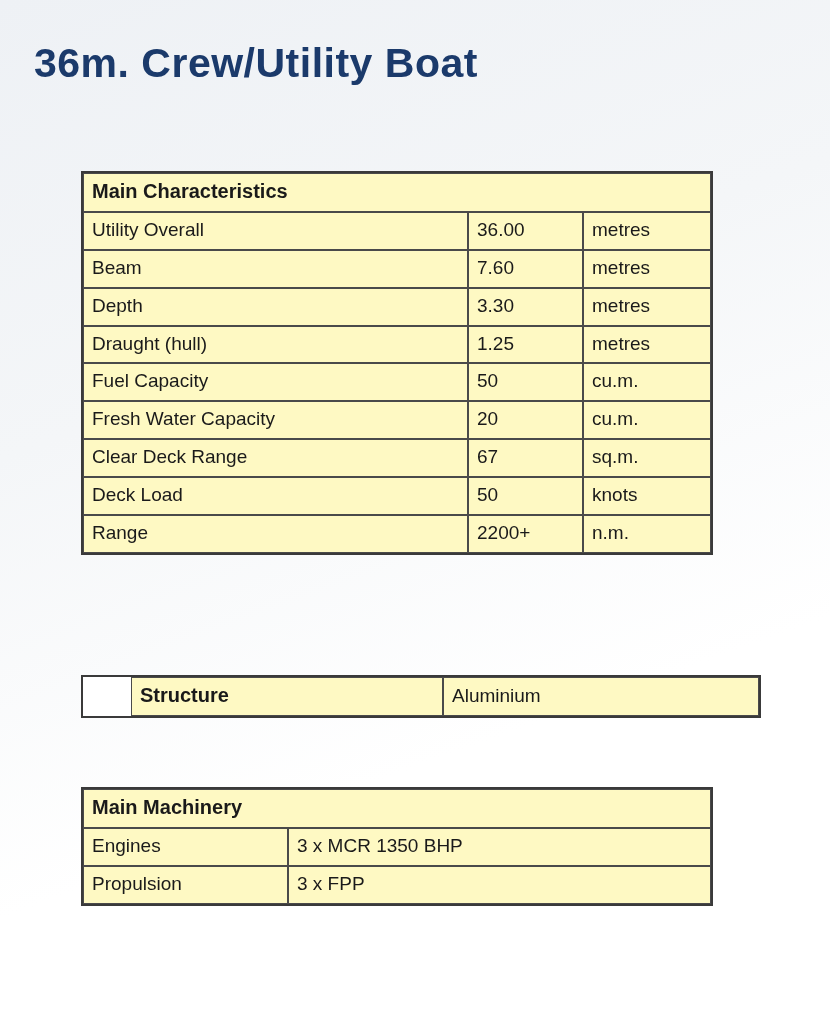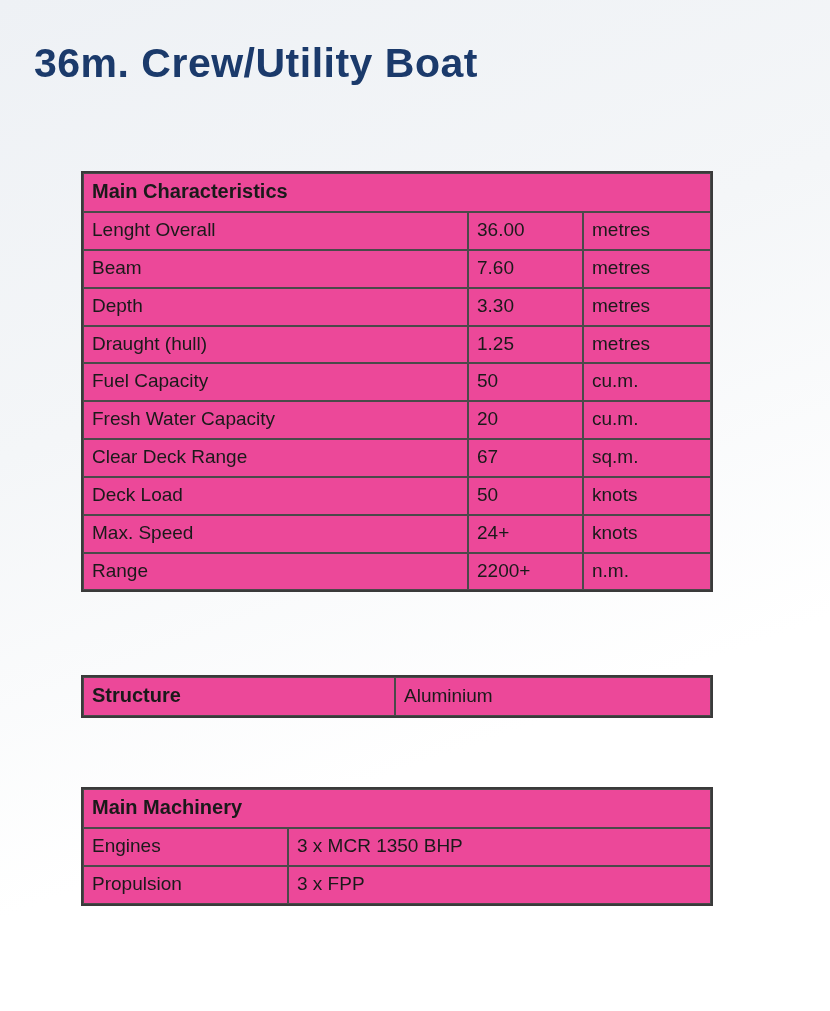--- a/index.html
+++ b/index.html
@@ -38,21 +38,21 @@
     background: #ffffff;
     border: 2px solid #3a3a3a;
     table-layout: fixed;
   }
   .tbl td {
     border: 1px solid #4a4a4a;
     padding: 6px 8px 8px 8px;
     font-size: 19px;
     line-height: 1.15;
     vertical-align: middle;
-    background: #ec4899;
+    background: #fef9c3;
     color: #1a1a1a;
     height: 28px;
     box-sizing: border-box;
   }
   .tbl td.hdr {
     font-weight: bold;
     font-size: 20px;
   }
 
   
@@ -63,20 +63,21 @@
   }
   #tbl-main col.c1 { width: 385px; }
   #tbl-main col.c2 { width: 115px; }
   #tbl-main col.c3 { width: 128px; }
 
   
   #tbl-structure {
     left: 81px;
     top: 675px;
     width: 630px;
+    padding-left: 48px;
   }
   #tbl-structure col.c1 { width: 312px; }
   #tbl-structure col.c2 { width: 316px; }
 
   
   #tbl-machinery {
     left: 81px;
     top: 755px;
     width: 630px;
     margin-top: 32px;
@@ -104,21 +105,21 @@
     <colgroup>
         <col class="c1">
         <col class="c2">
         <col class="c3">
       </colgroup>
     <tbody>
       <tr>
         <td class="hdr" colspan="3">Main Characteristics</td>
       </tr>
       <tr>
-        <td>Lenght Overall</td>
+        <td>Utility Overall</td>
         <td>36.00</td>
         <td>metres</td>
       </tr>
       <tr>
         <td>Beam</td>
         <td>7.60</td>
         <td>metres</td>
       </tr>
       <tr>
         <td>Depth</td>
@@ -141,25 +142,20 @@
         <td>cu.m.</td>
       </tr>
       <tr>
         <td>Clear Deck Range</td>
         <td>67</td>
         <td>sq.m.</td>
       </tr>
       <tr>
         <td>Deck Load</td>
         <td>50</td>
-        <td>knots</td>
-      </tr>
-      <tr>
-        <td>Max. Speed</td>
-        <td>24+</td>
         <td>knots</td>
       </tr>
       <tr>
         <td>Range</td>
         <td>2200+</td>
         <td>n.m.</td>
       </tr>
     </tbody>
   </table>
 

